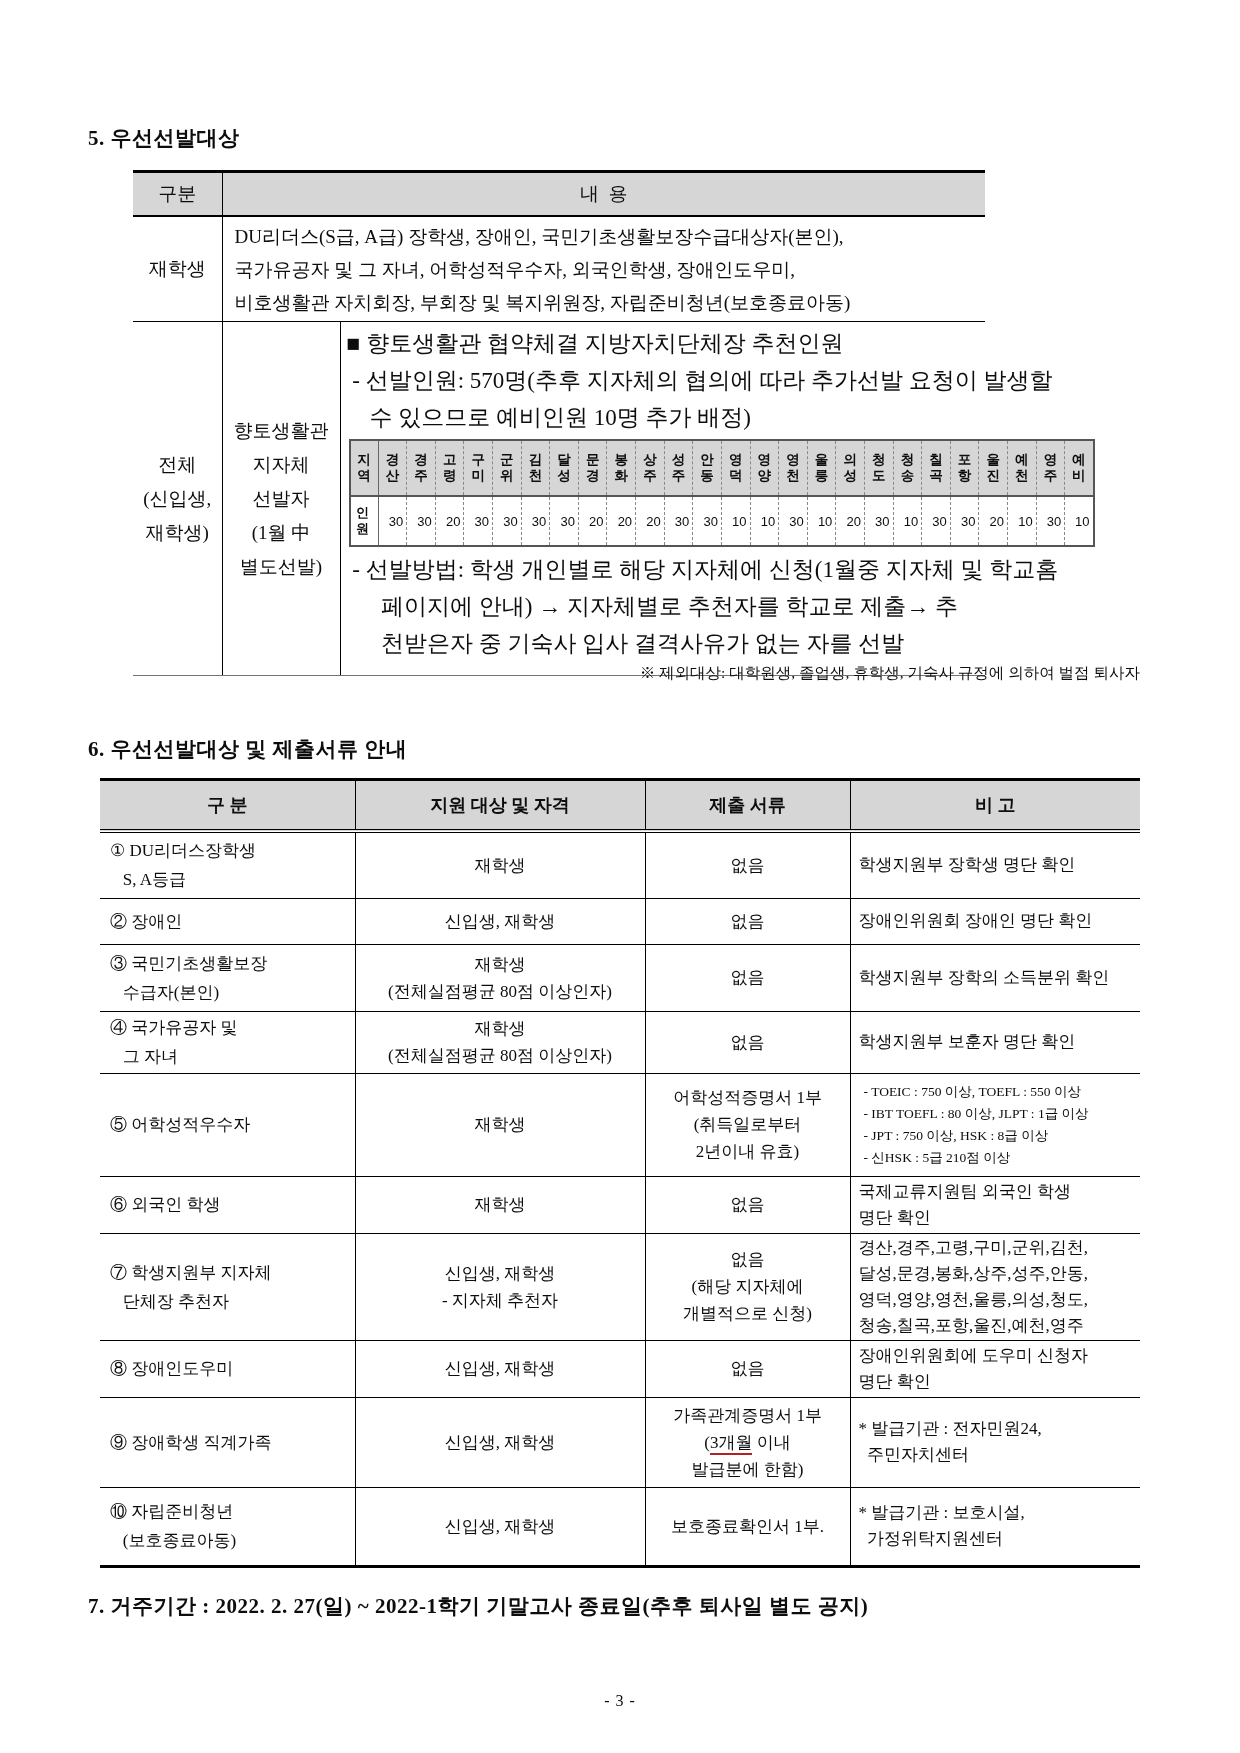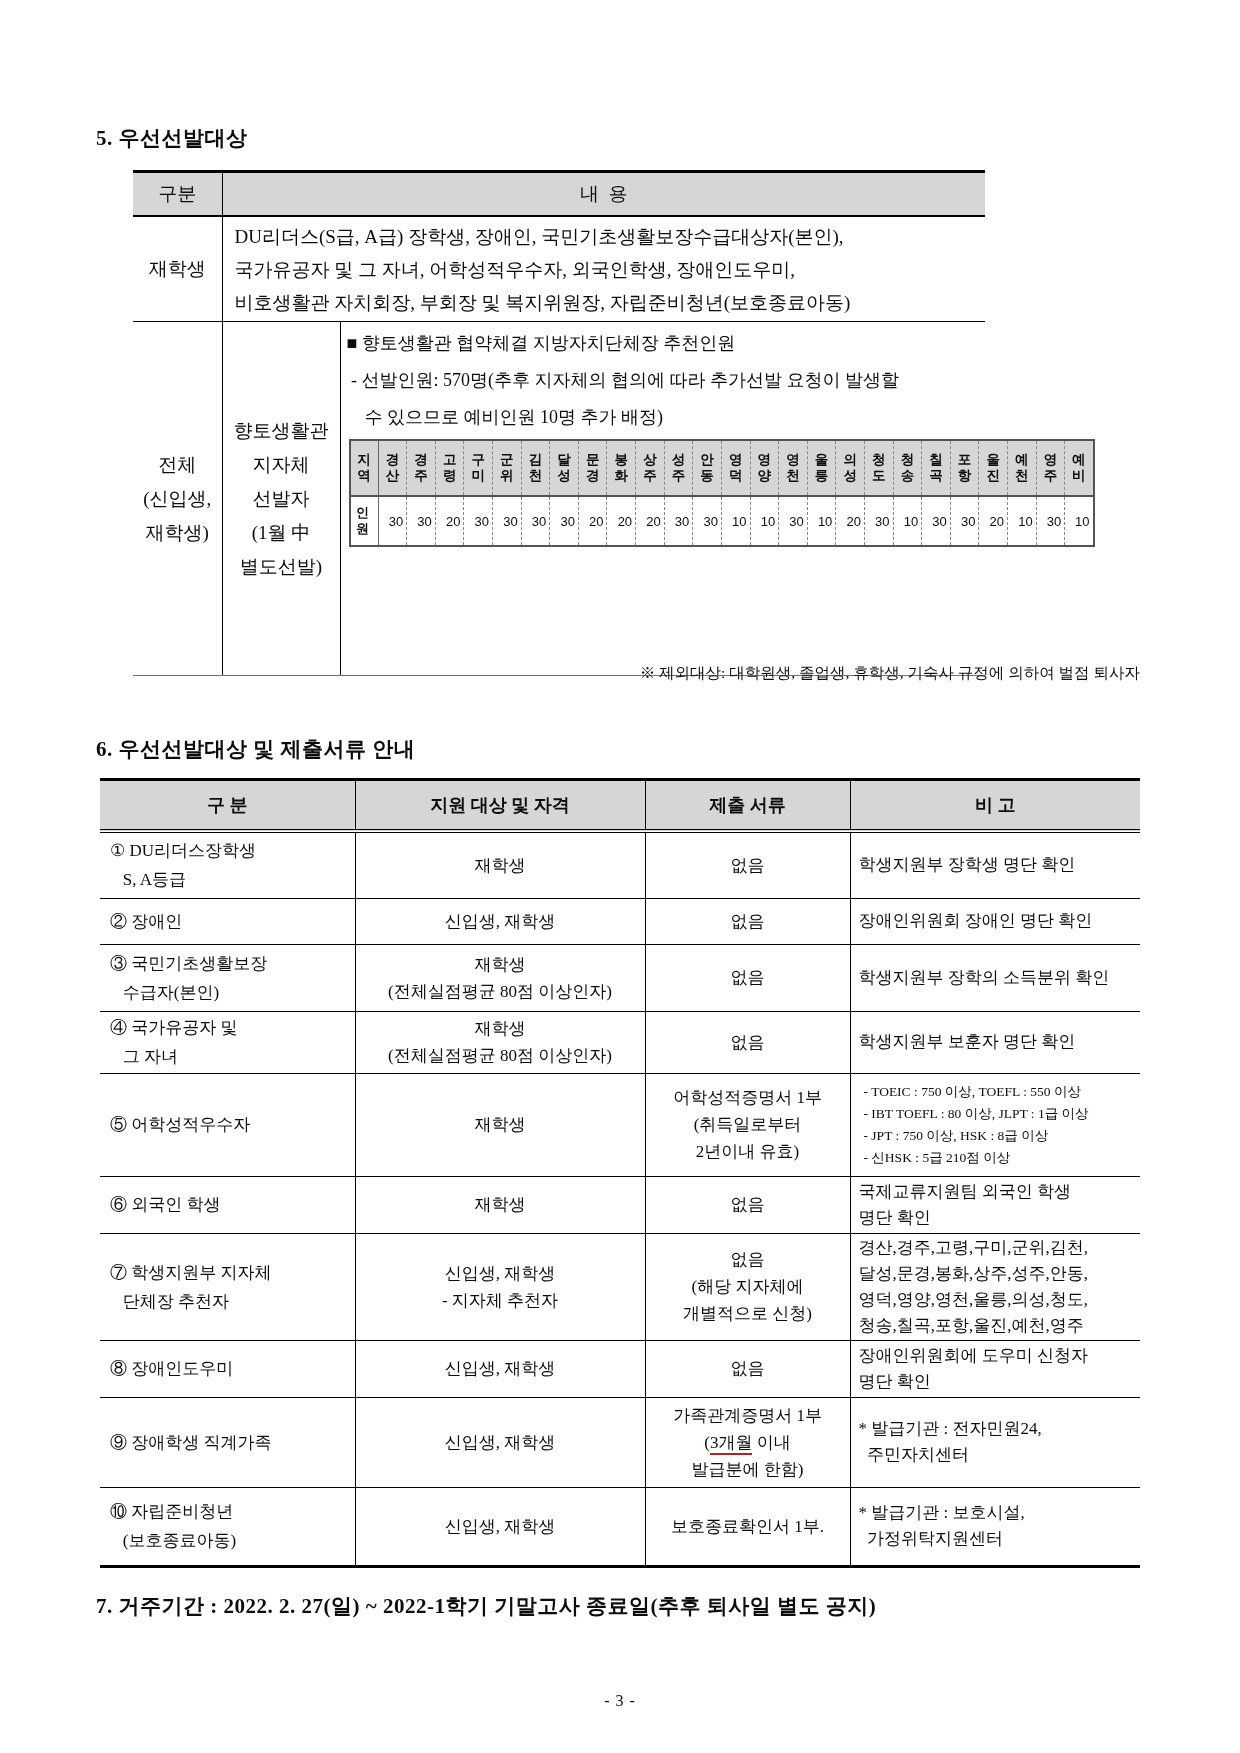--- a/index.html
+++ b/index.html
@@ -10,42 +10,42 @@
   
   .doc-header{position:absolute;left:128px;top:58px;width:1014px;height:60px;}
   .seal{position:absolute;left:0;top:2px;}
   .logo-text{position:absolute;left:58px;top:8px;line-height:1;}
   .logo-title{font-family:"Liberation Sans","DejaVu Sans",sans-serif;font-weight:bold;
               font-size:20px;letter-spacing:2px;color:#44413a;}
   .logo-sub{font-family:"Liberation Sans","DejaVu Sans",sans-serif;font-size:8.5px;
             letter-spacing:1.6px;color:#787468;margin-top:3px;}
   .dash{position:absolute;left:162px;top:28px;right:0;border-top:1px dashed #b3b3b3;}
 
-  .sec{position:absolute;left:96px;margin:0;font-size:21px;font-weight:bold;
+  .sec{position:absolute;left:88px;margin:0;font-size:21px;font-weight:bold;
        letter-spacing:0.5px;white-space:pre;}
   #sec5{top:124px;}
   #sec6{top:735px;}
   #sec7{top:1592px;width:1060px;}
 
   
   .t1wrap{position:absolute;left:133px;top:170px;width:852px;
           border-top:3px solid #000;border-bottom:1px solid #737373;}
   table{border-collapse:collapse;}
   .t1{width:852px;table-layout:fixed;}
   .t1 td{border:1px solid #000;vertical-align:middle;font-size:19px;}
   .t1 td:first-child{border-left:none;}
   .t1 tr td:last-child{border-right:none;}
   .t1 tr.hd td{border-top:none;border-bottom:2px solid #000;background:var(--hdr);
                height:40px;text-align:center;font-weight:normal;white-space:pre;}
   .t1 tr.r1 td{height:100px;}
   .t1 tr.r2 td{height:348px;border-bottom:none;}
   .t1 .cen{text-align:center;line-height:34px;white-space:pre;}
   .t1 .cnt{padding:2px 0 2px 12px;line-height:33px;white-space:pre;}
   .t1 .cnt2{padding:3px 0 2px 6px;vertical-align:top;overflow:visible;}
-  .cnt2 .ln{white-space:pre;line-height:37px;font-size:18px;}
+  .cnt2 .ln{white-space:pre;line-height:37px;font-size:23px;}
 
   
   .rt{table-layout:fixed;width:746px;margin:3px 0 4px 2px;border:2px solid #555;
       font-family:"Liberation Sans","DejaVu Sans",sans-serif;}
   .rt th,.rt td{border:1px solid #666;padding:0;vertical-align:middle;}
   .rt .lb{background:var(--hdr);font-weight:bold;font-size:13.5px;text-align:center;}
   .rt tr.rhead th{height:54px;background:var(--hdr);font-weight:bold;font-size:13.5px;
                   border-left:1px dashed #888;border-right:1px dashed #888;}
   .rt tr.rhead th.lb,.rt tr.rbody td.lb{border-left:1px solid #666;border-right:1px solid #666;}
   .rt tr.rhead th{border-bottom:2px solid #555;}
@@ -244,20 +244,25 @@
                     <td>10</td>
                     <td>30</td>
                     <td>30</td>
                     <td>20</td>
                     <td>10</td>
                     <td>30</td>
                     <td>10</td>
                   </tr>
                 </tbody>
             </table>
+            <div id="postLines">
+                <div class="ln"> - 선발방법: 학생 개인별로 해당 지자체에 신청(1월중 지자체 및 학교홈</div>
+                <div class="ln">      페이지에 안내) → 지자체별로 추천자를 학교로 제출→ 추</div>
+                <div class="ln">      천받은자 중 기숙사 입사 결격사유가 없는 자를 선발</div>
+              </div>
           </td>
         </tr>
       </tbody>
     </table>
   </div>
 
   <div class="note">※ 제외대상: 대학원생, 졸업생, 휴학생, 기숙사 규정에 의하여 벌점 퇴사자</div>
 
   <h2 class="sec" id="sec6">6. 우선선발대상 및 제출서류 안내</h2>
 

